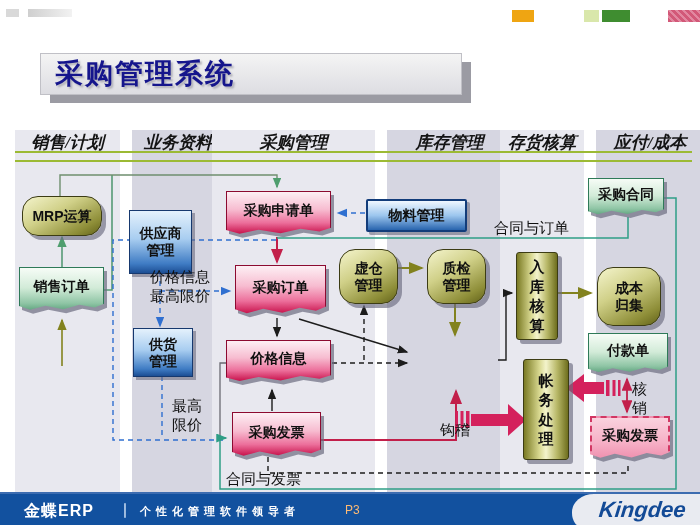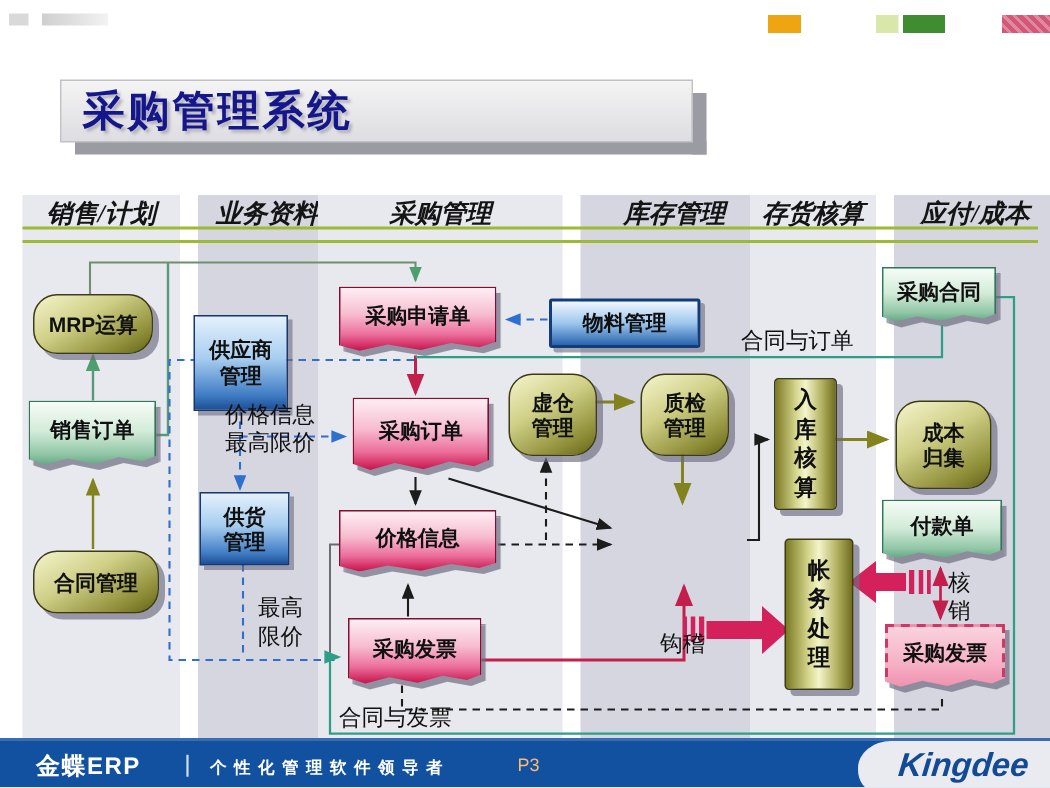--- a/index.html
+++ b/index.html
@@ -192,23 +192,20 @@
   <div class="node box olive" style="left:22px;top:196px;width:78px;height:38px">
     <span class="nlabel">MRP运算</span>
     </div>
 
   <div class="node doc green" style="left:19px;top:267px;width:85px;height:46px">
     <div class="shape">
         <span class="nlabel">销售订单</span>
       </div>
     </div>
 
-  <div class="node box olive" style="left:22px;top:367px;width:82px;height:40px">
-    <span class="nlabel">合同管理</span>
-    </div>
 
   <div class="node box blue" style="left:129px;top:210px;width:61px;height:62px">
     <span class="nlabel">供应商
 管理</span>
     </div>
 
   <div class="node box blue" style="left:133px;top:328px;width:58px;height:47px">
     <span class="nlabel">供货
 管理</span>
     </div>

